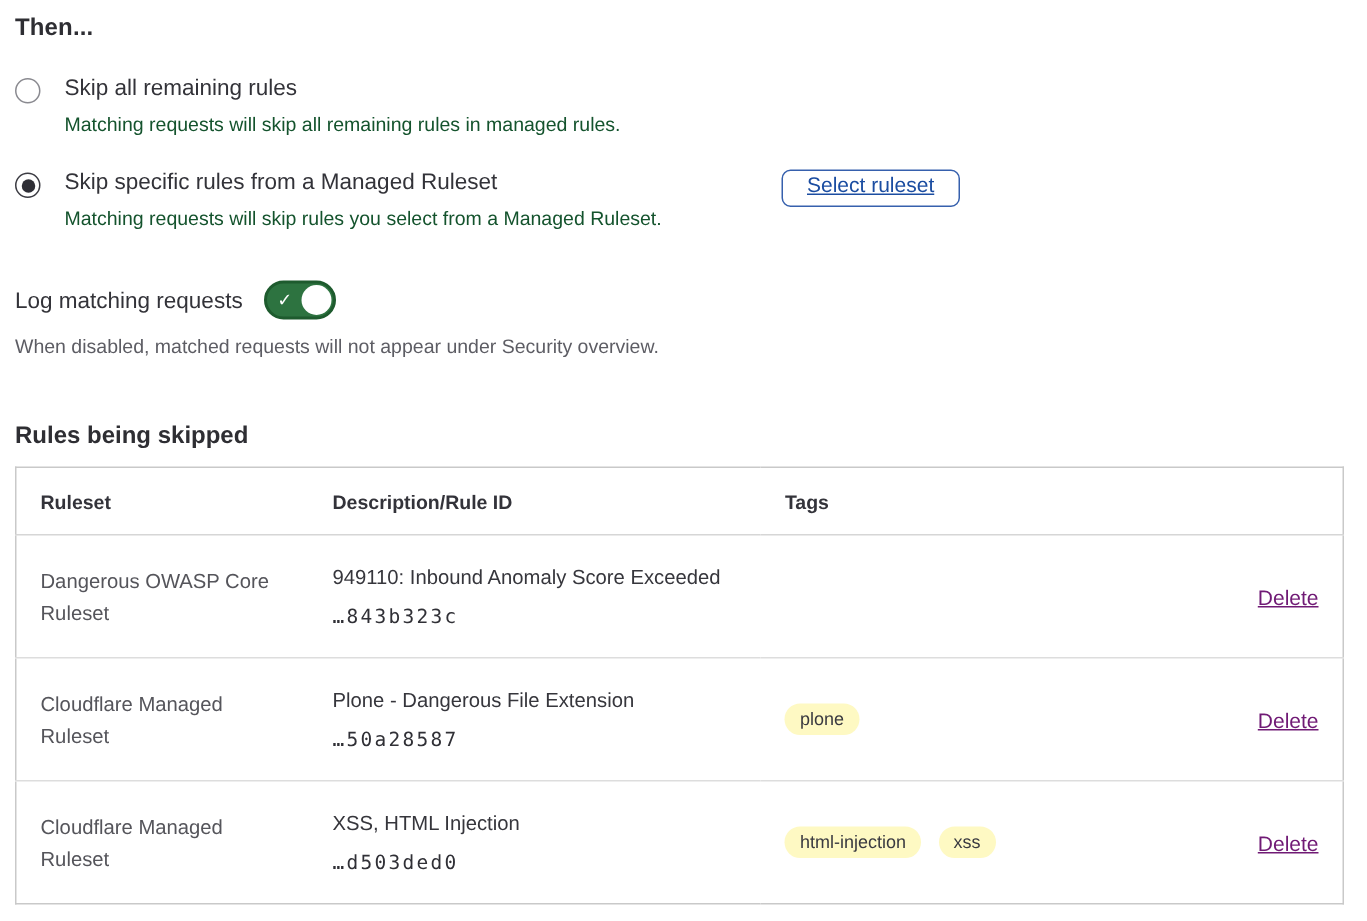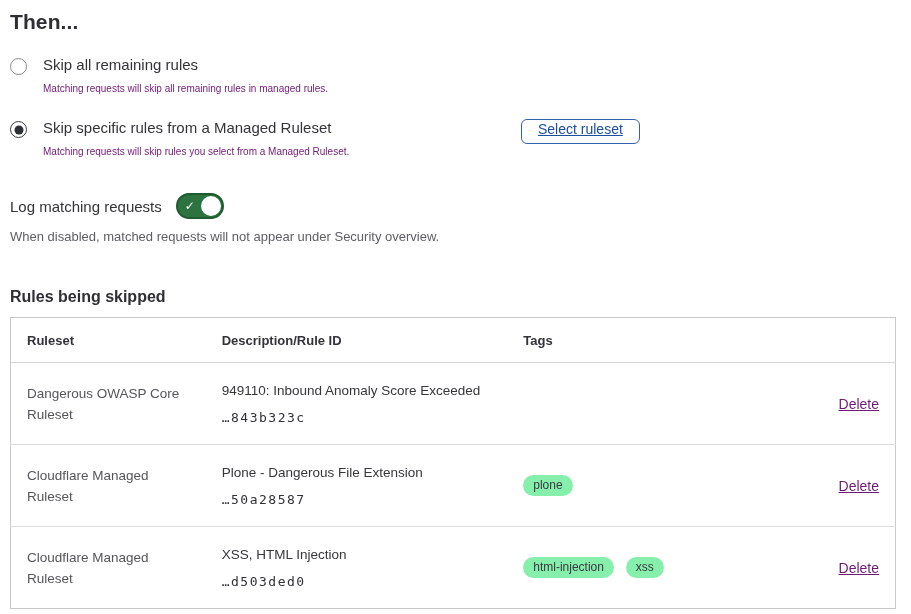--- a/index.html
+++ b/index.html
@@ -5,41 +5,41 @@
   * { margin: 0; padding: 0; box-sizing: border-box; }
   html, body { width: 911px; height: 614px; background: #ffffff; overflow: hidden; }
   body {
     font-family: "Liberation Sans", "DejaVu Sans", sans-serif;
     color: #36363c;
   }
   .page { padding: 10px 12px 0 10px; }
 
   
   .h-then {
-    font-size: 21px;
+    font-size: 16px;
     font-weight: 700;
     color: #2e2e33;
     letter-spacing: 0.1px;
   }
 
   .option { display: flex; align-items: flex-start; margin-top: 22px; }
   .radio {
     width: 17px; height: 17px; border-radius: 50%;
     border: 1px solid #8a8a90; background: #fff;
     margin-top: 2px; flex: none; position: relative; cursor: pointer;
   }
   .radio.selected { border-color: #3b3b42; }
   .radio.selected::after {
     content: ""; position: absolute; left: 50%; top: 50%;
     width: 9px; height: 9px; border-radius: 50%;
     background: #2e2e35; transform: translate(-50%, -50%);
   }
   .option-text { margin-left: 16px; width: 462px; }
   .option-label { font-size: 15px; color: #333339; line-height: 18px; }
-  .option-desc { font-size: 10px; color: #701a75; margin-top: 7px; line-height: 16px; }
+  .option-desc { font-size: 13px; color: #14532d; margin-top: 7px; line-height: 16px; }
 
   .btn-outline {
     margin-left: 16px; margin-top: 0;
     background: #ffffff;
     border: 1px solid #3660ad;
     border-radius: 6px;
     color: #1b4da1;
     font-size: 14px;
     font-family: inherit;
     padding: 1px 16px 6px;
@@ -99,21 +99,21 @@
   td.cell-ruleset { color: #55555b; line-height: 21px; }
   .rule-desc { color: #36363c; line-height: 17px; }
   .rule-id {
     font-family: "DejaVu Sans Mono", "Liberation Mono", monospace;
     font-size: 13px; color: #303036;
     letter-spacing: 1.5px;
     margin-top: 11px;
   }
   .tag-pill {
     display: inline-block;
-    background: #86efac;
+    background: #fef9c3;
     color: #3a3a40;
     border-radius: 11px;
     padding: 3px 10px 4px;
     font-size: 12px;
     margin-right: 8px;
   }
   td.cell-actions { text-align: right; padding-right: 32px; }
   .delete-link {
     color: #701a75; font-size: 14px;
     text-decoration: underline; cursor: pointer;

